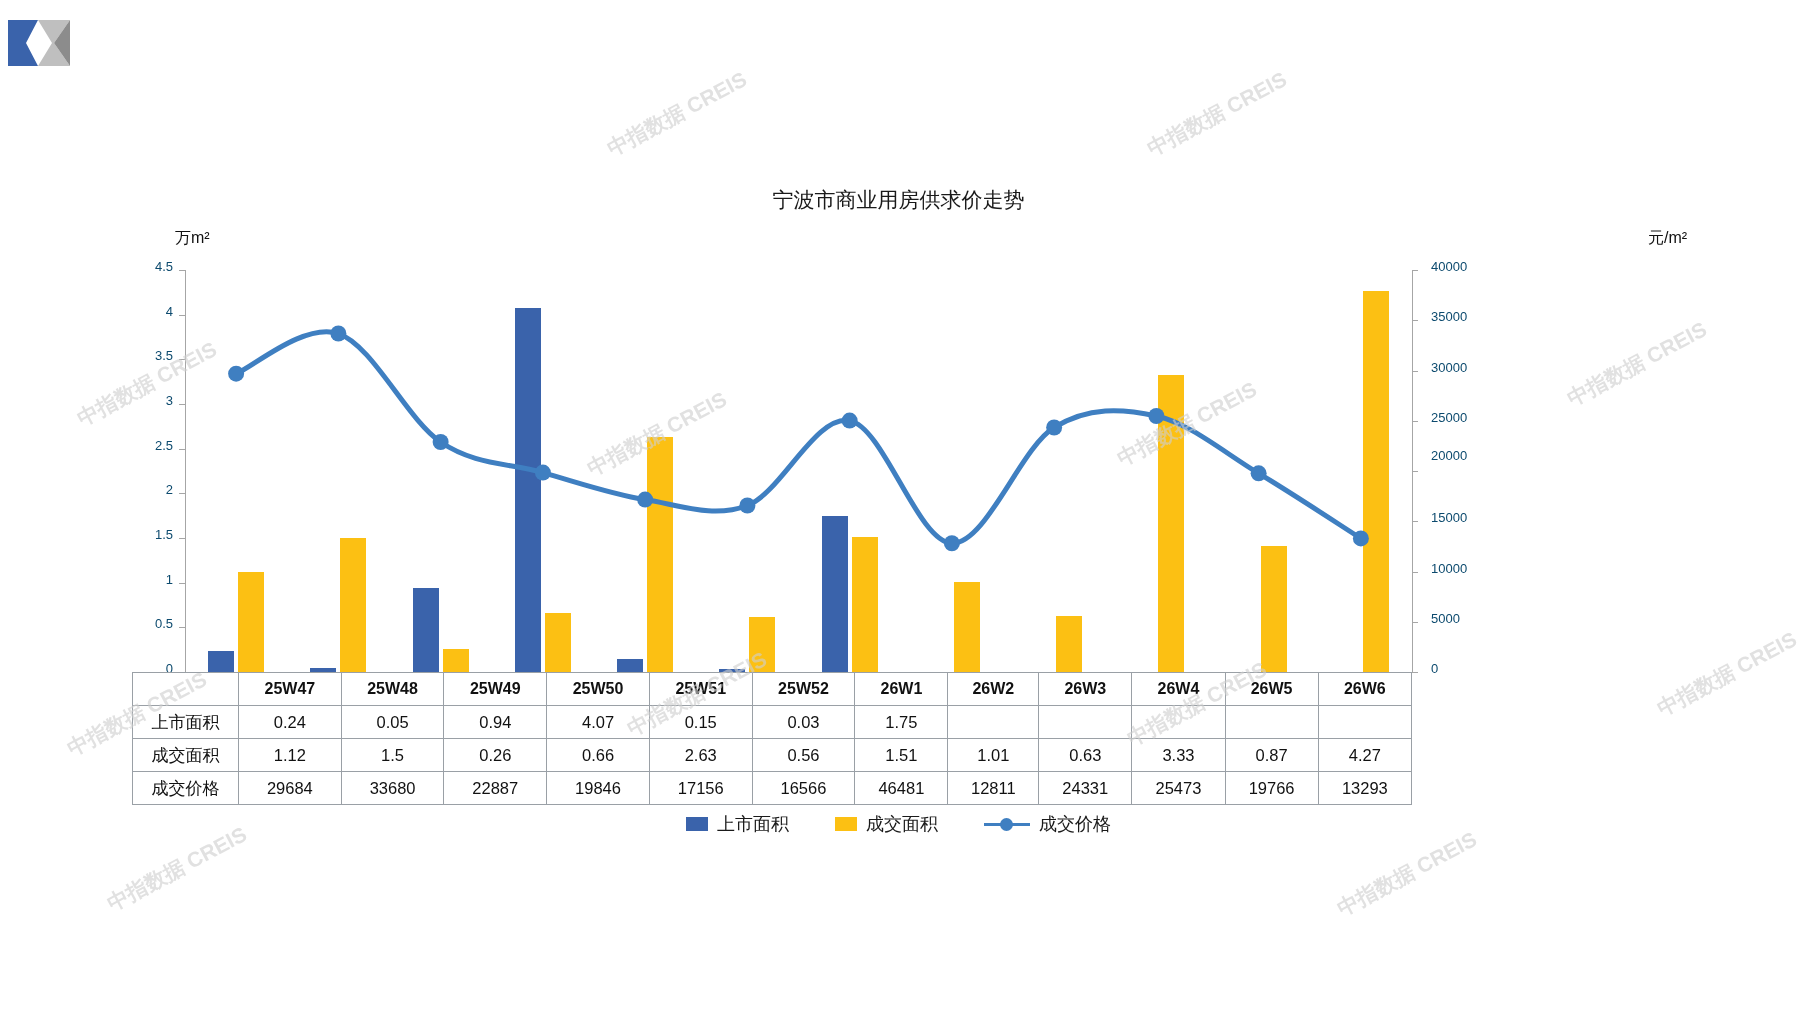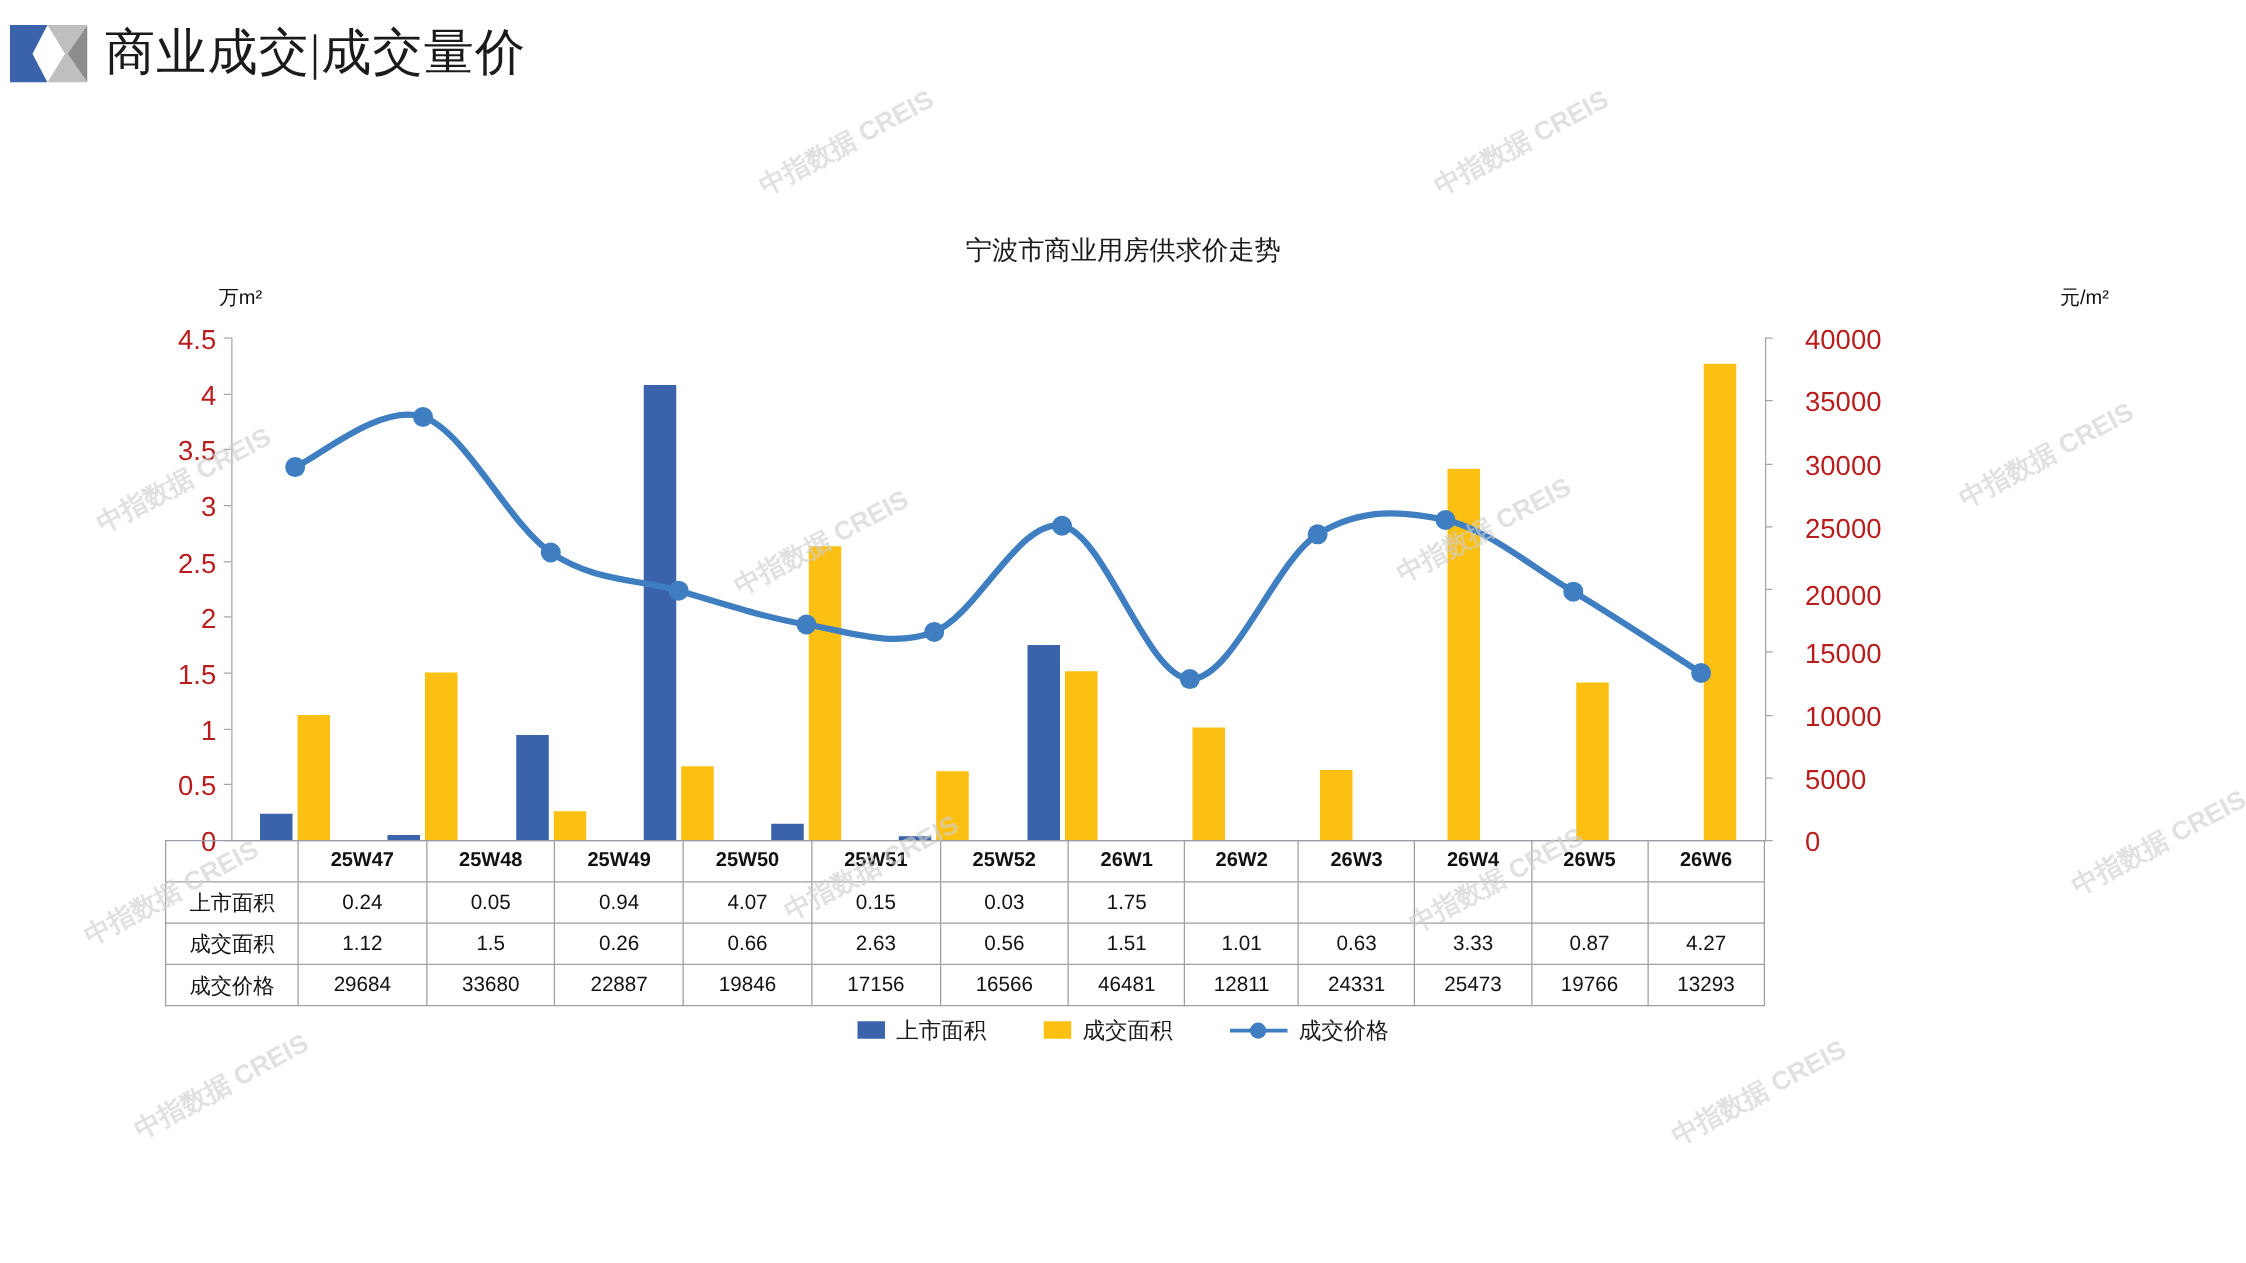--- a/index.html
+++ b/index.html
@@ -52,23 +52,22 @@
   .axis-line { position:absolute; background:#a6a6a6; }
   #y-left-line  { left:0px;    top:0;  width:1px;  height:402px; }
   #y-right-line { left:1227px; top:0;  width:1px;  height:402px; }
   #x-axis-line  { left:0px;    top:402px; width:1228px; height:1px; }
 
   .tick { position:absolute; width:6px; height:1px; background:#a6a6a6; }
   .tick.left  { left:-6px; }
   .tick.right { left:1227px; }
 
   .ytlabel {
-    position:absolute; font-size:22px; color:#b91c1c; white-space:nowrap;
+    position:absolute; font-size:13px; color:#0c4a6e; white-space:nowrap;
     font-family:"Liberation Sans", sans-serif;
-    margin-left:13px;
   }
   .ytlabel.left  { right:1239px; text-align:right; }
   .ytlabel.right { left:1246px;  text-align:left; }
 
   .bar { position:absolute; bottom:0; }
   .bar.supply { background:#3a63ab; }
   .bar.deal   { background:#fcc013; }
 
   #line-svg { position:absolute; left:0; top:0; width:1227px; height:402px; overflow:visible; }
 
@@ -115,21 +114,20 @@
 </style>
 </head>
 <body>
 
 <div id="header">
   <svg id="logo-mark" viewBox="0 0 62 46">
     <polygon points="0,0 30,0 18,23 30,46 0,46" fill="#3a63ab"></polygon>
     <polygon points="30,0 62,0 46,23 62,46 30,46 44,23" fill="#bfbfbf"></polygon>
     <polygon points="46,23 62,0 62,46" fill="#8c8c8c"></polygon>
   </svg>
-  <div id="page-title">商业成交|成交量价</div>
 </div>
 
 <div id="chart-title">宁波市商业用房供求价走势</div>
 
 <div id="plot-wrap">
   <div class="axis-unit" id="left-unit">万m²</div>
   <div class="axis-unit" id="right-unit">元/m²</div>
 
   <div id="plot">
     <div class="axis-line" id="y-left-line"></div>
@@ -161,21 +159,21 @@
     <div id="right-ticks">
         <div class="tick right" style="top: 0px;"></div>
         <div class="ytlabel right" style="top: -11px;">40000</div>
         <div class="tick right" style="top: 50.25px;"></div>
         <div class="ytlabel right" style="top: 39.25px;">35000</div>
         <div class="tick right" style="top: 100.5px;"></div>
         <div class="ytlabel right" style="top: 89.5px;">30000</div>
         <div class="tick right" style="top: 150.75px;"></div>
         <div class="ytlabel right" style="top: 139.75px;">25000</div>
         <div class="tick right" style="top: 201px;"></div>
-        <div class="ytlabel right" style="top: 194px; text-align: center;">20000</div>
+        <div class="ytlabel right" style="top: 178px; text-align: center;">20000</div>
         <div class="tick right" style="top: 251.25px;"></div>
         <div class="ytlabel right" style="top: 240.25px;">15000</div>
         <div class="tick right" style="top: 301.5px;"></div>
         <div class="ytlabel right" style="top: 290.5px;">10000</div>
         <div class="tick right" style="top: 351.75px;"></div>
         <div class="ytlabel right" style="top: 340.75px;">5000</div>
         <div class="tick right" style="top: 402px;"></div>
         <div class="ytlabel right" style="top: 391px;">0</div>
       </div>
     <div id="bars">

